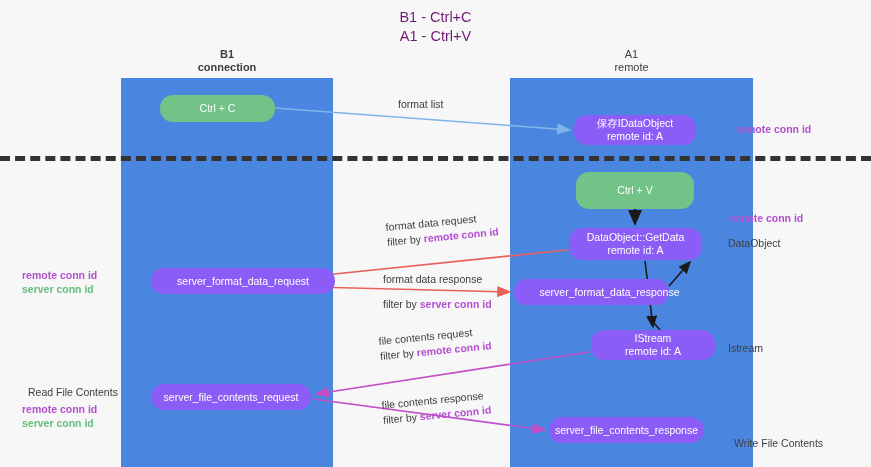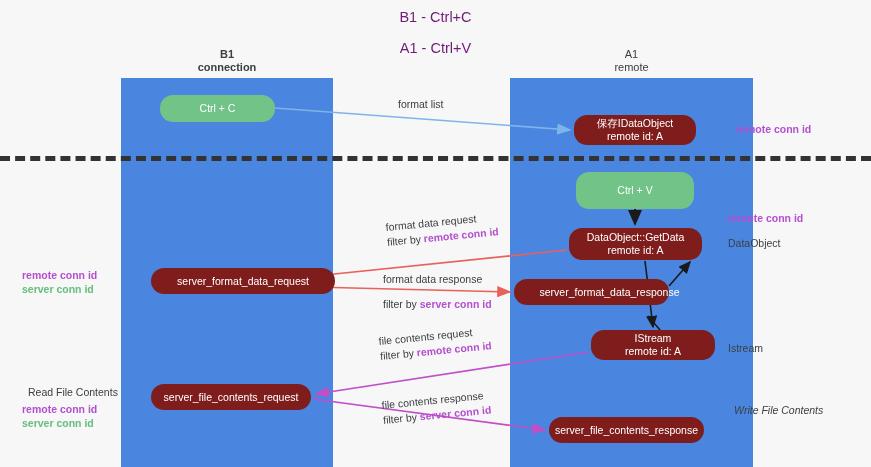--- a/index.html
+++ b/index.html
@@ -16,39 +16,39 @@
   .lane{position:absolute;background:#4a86e0;}
   #lane-b1{left:121px;top:78px;width:212px;height:389px;}
   #lane-a1{left:510px;top:78px;width:243px;height:389px;}
 
   
   .title{
     position:absolute;text-align:center;width:100%;
     font-size:14.5px;color:#701a75;line-height:19px;
   }
   #title-line1{top:8px;}
-  #title-line2{top:39px;}
+  #title-line2{top:27px;}
 
   .lane-head{
     position:absolute;text-align:center;font-size:11px;
     color:#3c4043;line-height:13px;
   }
   #head-b1{left:121px;top:48px;width:212px;font-weight:bold;}
   #head-a1{left:510px;top:48px;width:243px;}
   .lane-head .l2{display:block;}
 
   
   .box{
     position:absolute;display:flex;flex-direction:column;
     align-items:center;justify-content:center;
     font-size:10.5px;line-height:13px;color:#fff;
     text-align:center;box-sizing:border-box;border-radius:13px;
   }
   .box.green{background:#72c387;}
-  .box.orange{background:#7f1d1d;}
+  .box.orange{background:#8b5cf6;}
 
   #box-ctrlc{left:160px;top:95px;width:115px;height:27px;}
   #box-save-ido{left:574px;top:115px;width:122px;height:30px;}
   #box-ctrlv{left:576px;top:172px;width:118px;height:37px;}
   #box-getdata{left:569px;top:228px;width:133px;height:32px;}
   #box-fmt-req{left:151px;top:268px;width:184px;height:26px;}
   #box-fmt-resp{left:514px;top:279px;width:155px;height:26px;padding-left:36px;}
   #box-istream{left:591px;top:330px;width:124px;height:30px;}
   #box-file-req{left:151px;top:384px;width:160px;height:26px;}
   #box-file-resp{left:549px;top:417px;width:155px;height:26px;}
@@ -62,21 +62,21 @@
   
   .side-note{position:absolute;font-size:10.5px;line-height:14px;}
   .purple{color:#b44fd0;font-weight:bold;}
   .green-txt{color:#65bd7e;font-weight:bold;}
   .plain{color:#3c4043;}
 
   #note-remote-1{left:736px;top:122px;}
   #note-remote-2{left:728px;top:211px;}
   #note-dataobject{left:728px;top:236px;}
   #note-istream{left:728px;top:341px;}
-  #note-write{left:734px;top:403px;font-style:italic;}
+  #note-write{left:734px;top:436px;}
 
   #note-left-conn{left:22px;top:268px;text-align:left;}
   #note-left-read{left:28px;top:385px;}
   #note-left-conn2{left:22px;top:402px;}
 
   
   .edge-label{position:absolute;font-size:10.5px;line-height:15px;white-space:nowrap;}
   .edge-label .row{display:block;}
 
   #lbl-format-list{left:398px;top:97px;}

